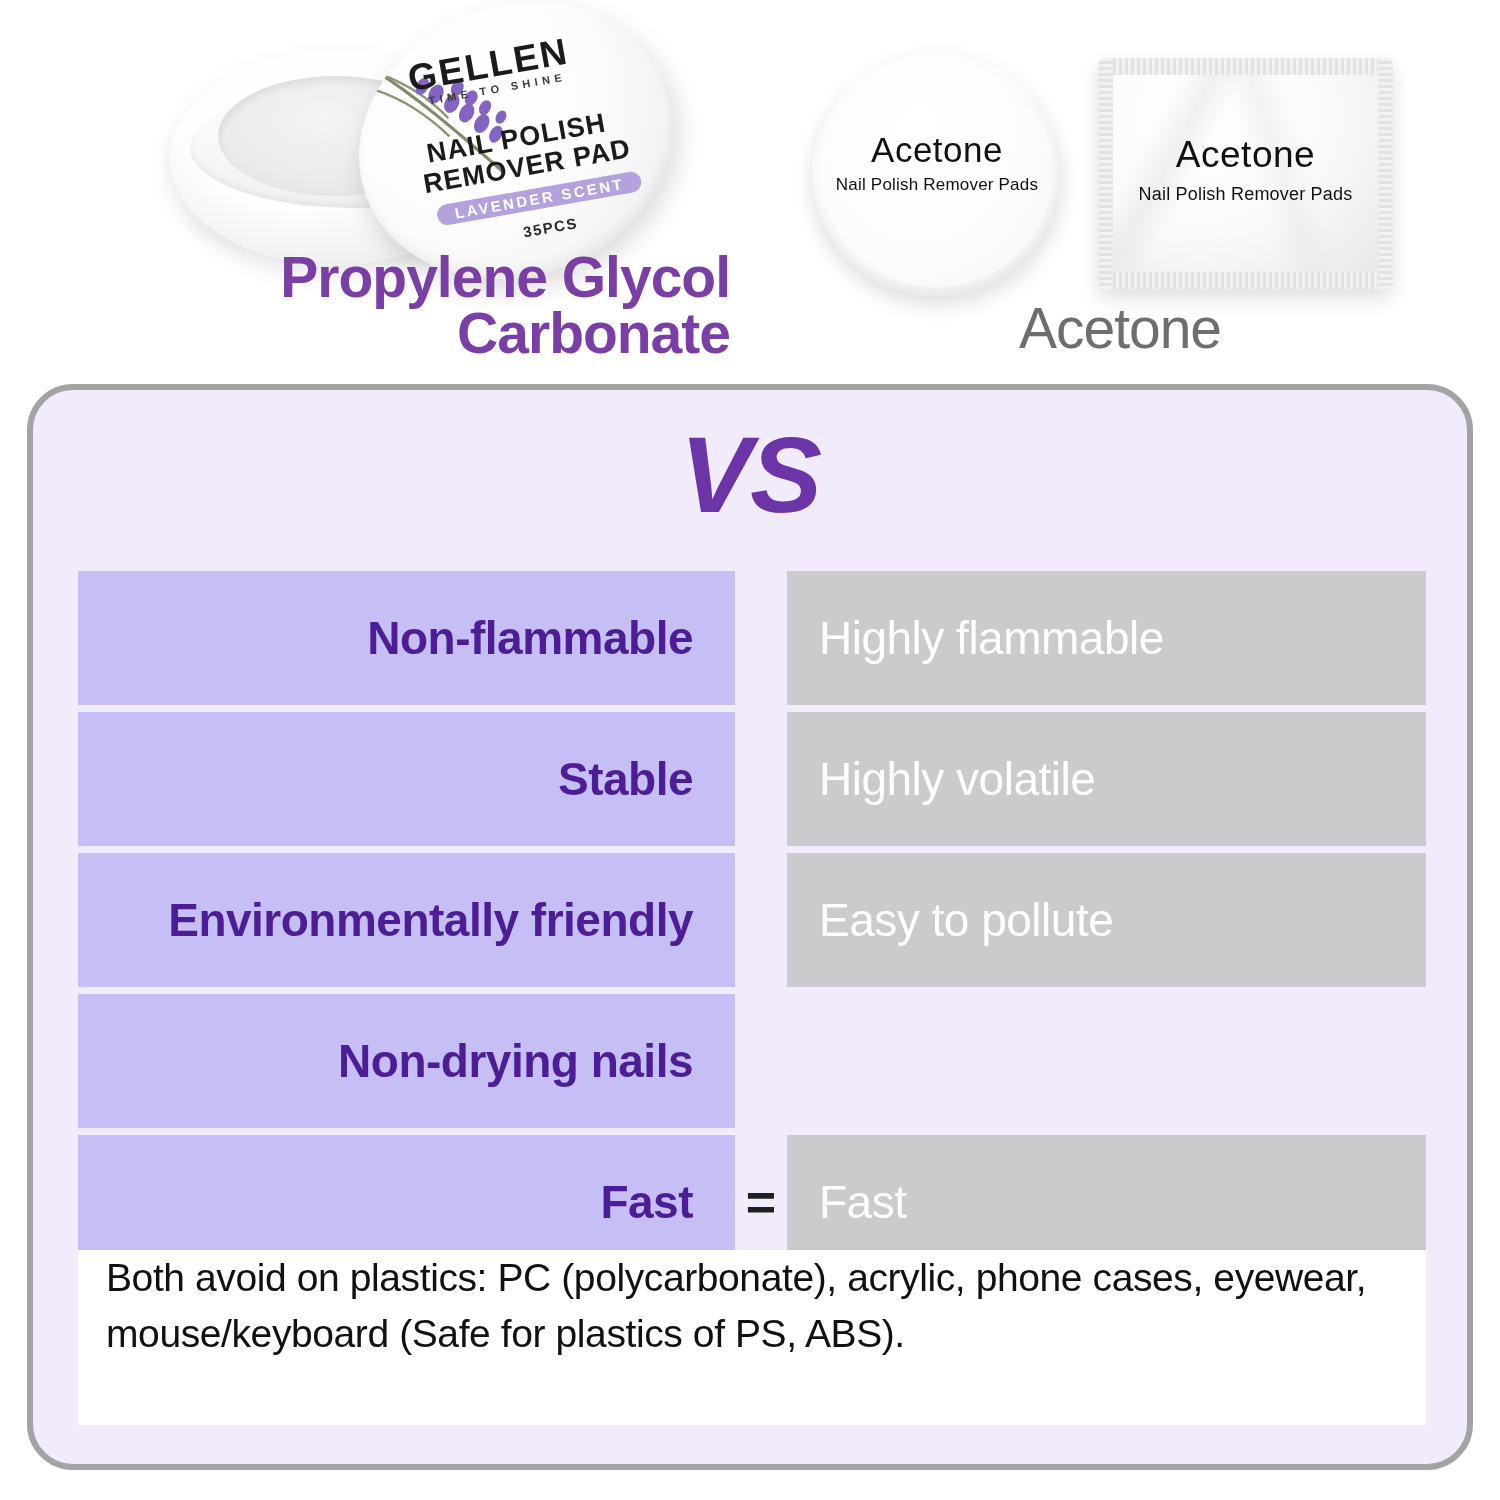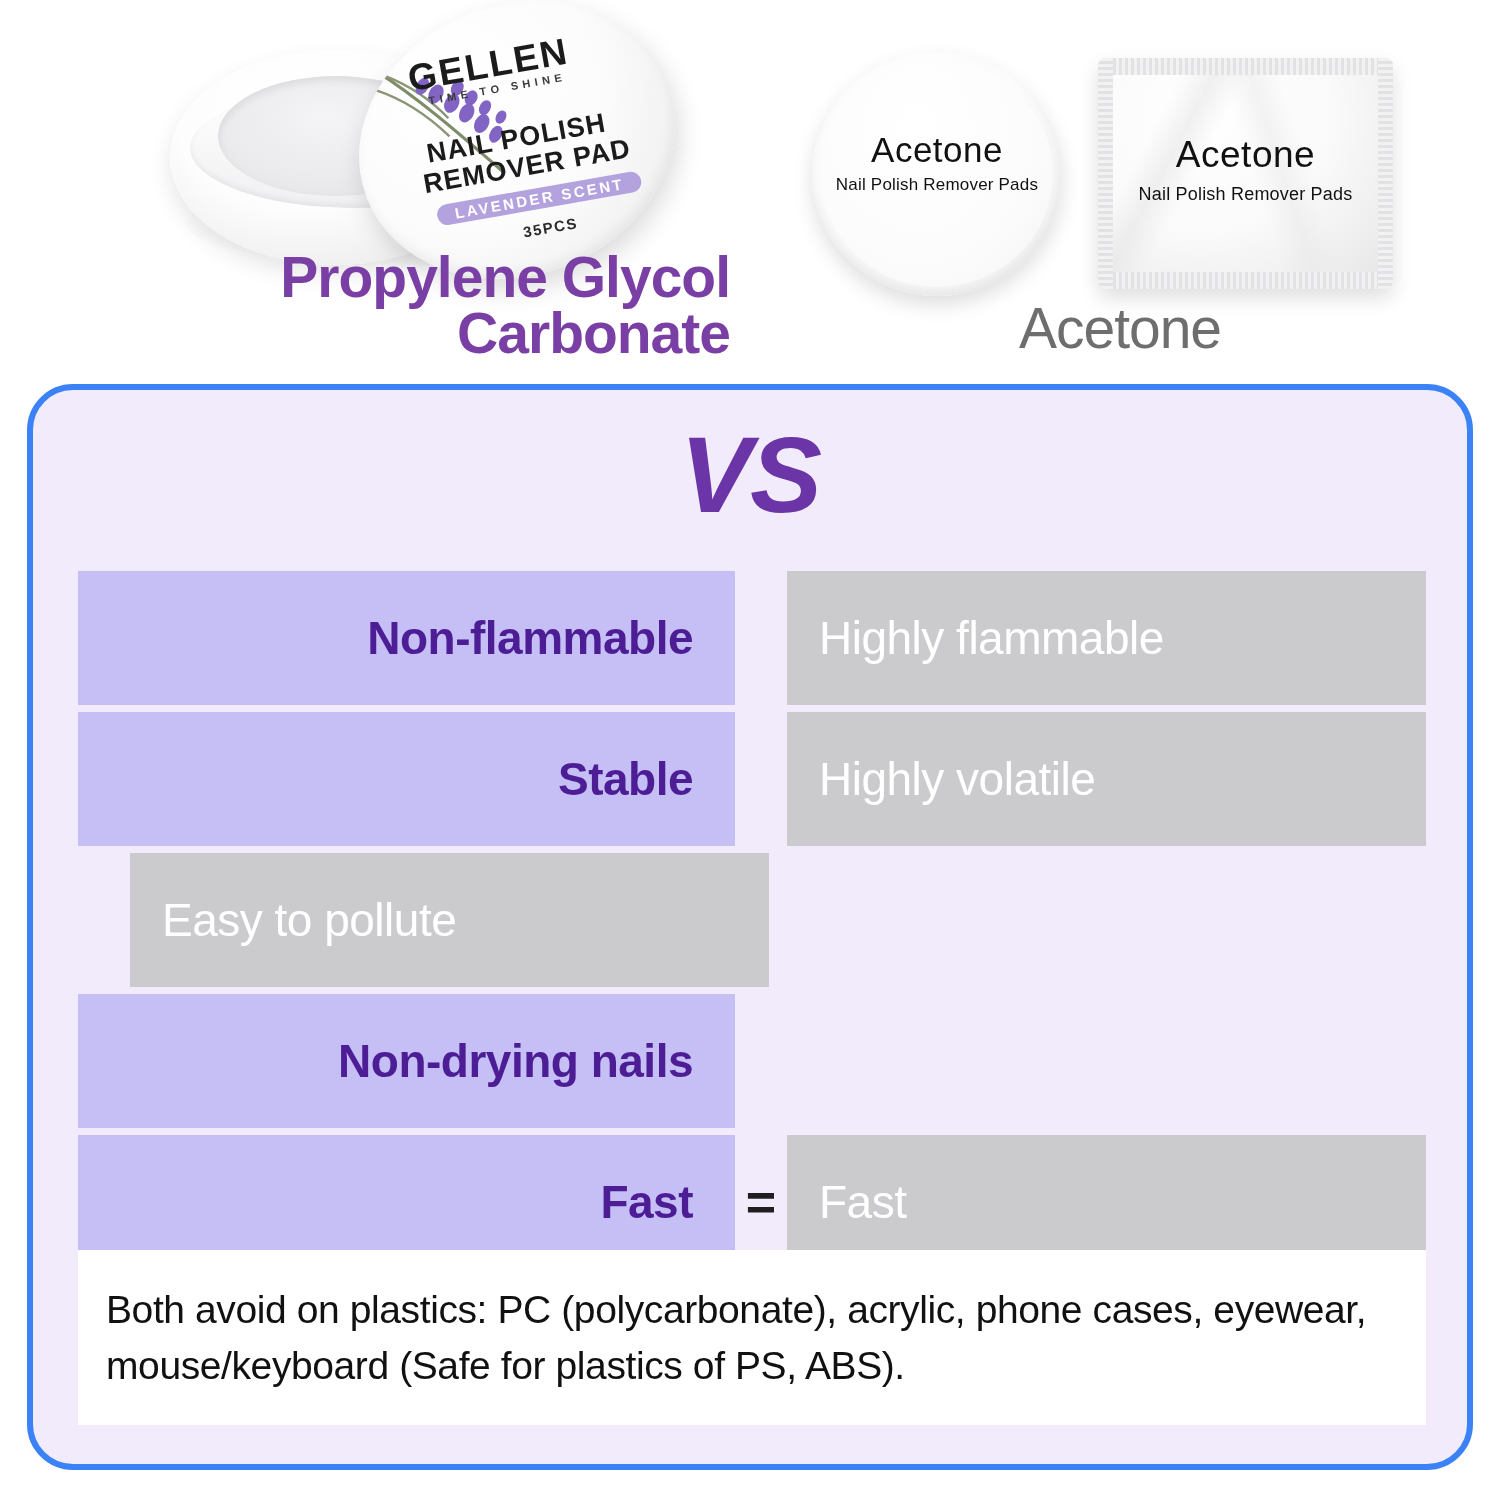--- a/index.html
+++ b/index.html
@@ -134,21 +134,21 @@
     position:absolute;left:840px;top:300px;width:560px;
     text-align:center;color:#6E6E6E;
     font-size:57px;line-height:56px;font-weight:400;letter-spacing:-1px;
   }
 
   
   #panel{
     position:absolute;left:27px;top:384px;width:1446px;height:1086px;
     box-sizing:border-box;
     background:#F1EBFB;
-    border:6px solid #3b82f6;
+    border:6px solid #a3a3a3;
     border-radius:46px;
   }
   .vs{
     position:absolute;left:0;right:0;top:22px;text-align:center;
     font-size:108px;font-weight:700;font-style:italic;color:#6B35A8;
     letter-spacing:-2px;
   }
 
   
   #rows{position:absolute;left:45px;top:181px;width:1348px;}
@@ -169,21 +169,21 @@
   .eq{
     position:absolute;left:657px;width:52px;top:0;height:100%;
     display:flex;align-items:center;justify-content:center;
     font-size:52px;font-weight:700;color:#1f1f1f;line-height:1;
   }
 
   
   #note{
     position:absolute;left:45px;top:860px;width:1348px;height:175px;
     background:#ffffff;box-sizing:border-box;
-    display:flex;align-items:center;
+    display:flex;
     padding:0 4px 0 28px;
   }
   #note p{
     margin:0;color:#111;font-size:39px;line-height:56px;letter-spacing:-.4px;
     font-weight:400;
   }
 </style>
 </head>
 <body>
 
@@ -254,20 +254,21 @@
       <div class="cell right">Highly flammable</div>
     </div>
 
     <div class="row">
       <div class="cell left">Stable</div>
       <div class="gap"></div>
       <div class="cell right">Highly volatile</div>
     </div>
 
     <div class="row">
+      <div class="cell left">Environmentally friendly</div>
       <div class="gap"></div>
       <div class="cell right">Easy to pollute</div>
     </div>
 
     <div class="row">
       <div class="cell left">Non-drying nails</div>
       <div class="gap"></div>
     </div>
 
     <div class="row">

